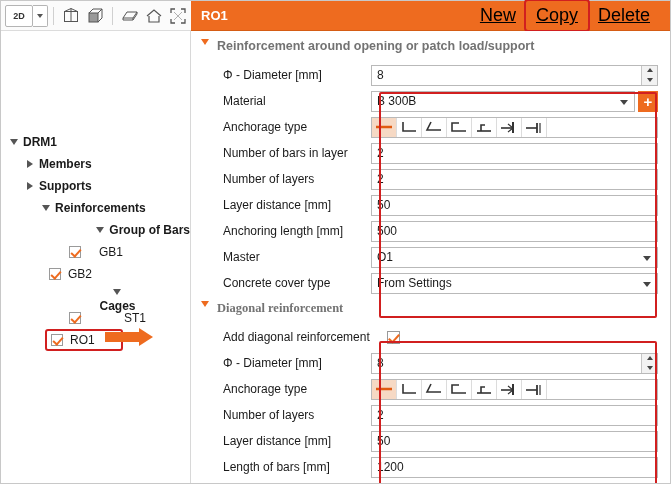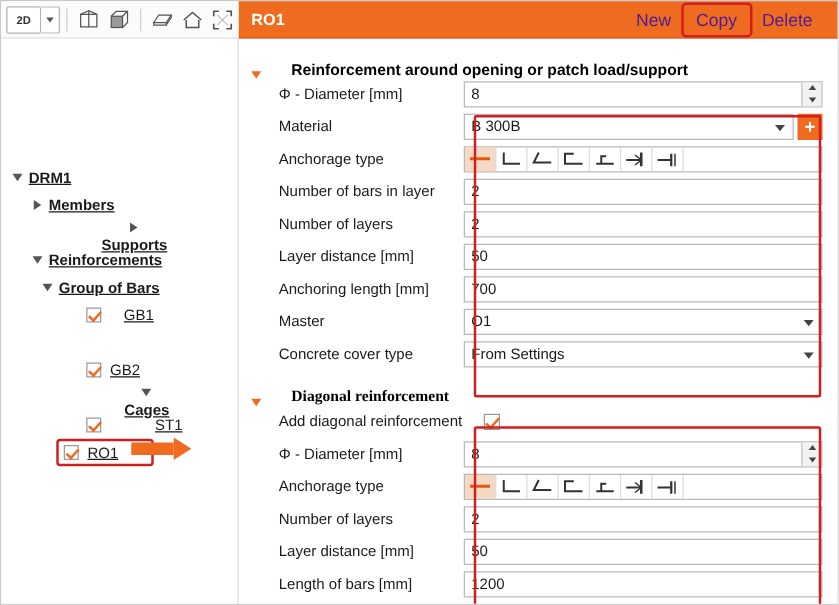--- a/index.html
+++ b/index.html
@@ -101,24 +101,25 @@
     padding-left: 10px;
     flex: 1;
   }
   .title-actions {
     display: flex;
     align-items: center;
     gap: 0;
     padding-right: 10px;
   }
   .title-action {
-    font-size: 14px;
-    color: #4c1d95;
+    font-size: 18px;
+    color: #000000;
     padding: 4px 10px;
     position: relative;
+    text-decoration: underline;
   }
   .title-action.highlight {
     outline: 2px solid #d11f1f;
     border-radius: 2px;
   }
 
   
   .body {
     flex: 1;
     display: flex;
@@ -174,21 +175,21 @@
   }
   .chk.checked::after {
     content: "";
     position: absolute;
     left: 3px; top: 0px;
     width: 4px; height: 8px;
     border: solid #ee6b1f;
     border-width: 0 2px 2px 0;
     transform: rotate(42deg);
   }
-  .tlabel { padding-left: 2px; text-decoration: underline; }
+  .tlabel { padding-left: 2px; }
   .tlabel.bold { font-weight: bold; }
 
   .selected-row {
     position: relative;
     display: inline-flex;
     align-items: center;
     border: 2px solid #d11f1f;
     border-radius: 3px;
     background: #ffffff;
     padding: 1px 4px 1px 4px;
@@ -220,26 +221,25 @@
   .props {
     flex: 1;
     background: #ffffff;
     position: relative;
     padding: 8px 12px 0 10px;
     box-sizing: border-box;
     overflow: hidden;
   }
   .group-head {
     display: flex;
-    align-items: flex-end;
+    align-items: flex-start;
     height: 24px;
     font-weight: bold;
     font-size: 12.5px;
-    color: #000000;
-    gap: 16px;
+    color: #737373;
   }
   .group-head .tri-d {
     width: 0; height: 0;
     border-left: 4px solid transparent;
     border-right: 4px solid transparent;
     border-top: 6px solid #ee6b1f;
     margin-right: 8px;
   }
   .rows { }
   .row {
@@ -434,48 +434,48 @@
         <span class="tlabel bold">DRM1</span>
       </div>
 
       <div class="tree-row" style="padding-left:22px;">
         <span class="tw">
             <span class="tri-r"></span>
           </span>
         <span class="tlabel bold">Members</span>
       </div>
 
-      <div class="tree-row" style="padding-left:22px;flex-direction:column;">
+      <div class="tree-row" style="padding-left:22px;">
         <span class="tw">
             <span class="tri-r"></span>
           </span>
         <span class="tlabel bold">Supports</span>
       </div>
 
 
-      <div class="tree-row" style="padding-left:22px;">
+      <div class="tree-row" style="padding-left:38px;">
         <span class="tw">
             <span class="tri-d"></span>
           </span>
         <span class="tlabel bold">Reinforcements</span>
       </div>
 
-      <div class="tree-row" style="padding-left:30px;">
+      <div class="tree-row" style="padding-left:58px;justify-content:flex-end;">
         <span class="tw">
             <span class="tri-d"></span>
           </span>
         <span class="tlabel bold">Group of Bars</span>
       </div>
 
       <div class="tree-row" style="padding-left:68px;gap:11px;">
         <span class="chk checked"></span>
         <span class="tlabel">GB1</span>
       </div>
 
-      <div class="tree-row" style="padding-left:68px;margin-top:22px;">
+      <div class="tree-row" style="padding-left:48px;">
         <span class="chk checked"></span>
         <span class="tlabel">GB2</span>
       </div>
 
       <div class="tree-row" style="padding-left:42px;flex-direction:column;">
         <span class="tw">
             <span class="tri-d"></span>
           </span>
         <span class="tlabel bold">Cages</span>
       </div>
@@ -594,21 +594,21 @@
         <div class="row">
           <div class="label">Layer distance [mm]</div>
           <div class="field">
               <span>50</span>
             </div>
         </div>
 
         <div class="row">
           <div class="label">Anchoring length [mm]</div>
           <div class="field">
-              <span>700</span>
+              <span>500</span>
             </div>
         </div>
 
         <div class="row">
           <div class="label">Master</div>
           <div class="field">
             <span>O1</span>
             <span class="dd-arrow"></span>
           </div>
         </div>

